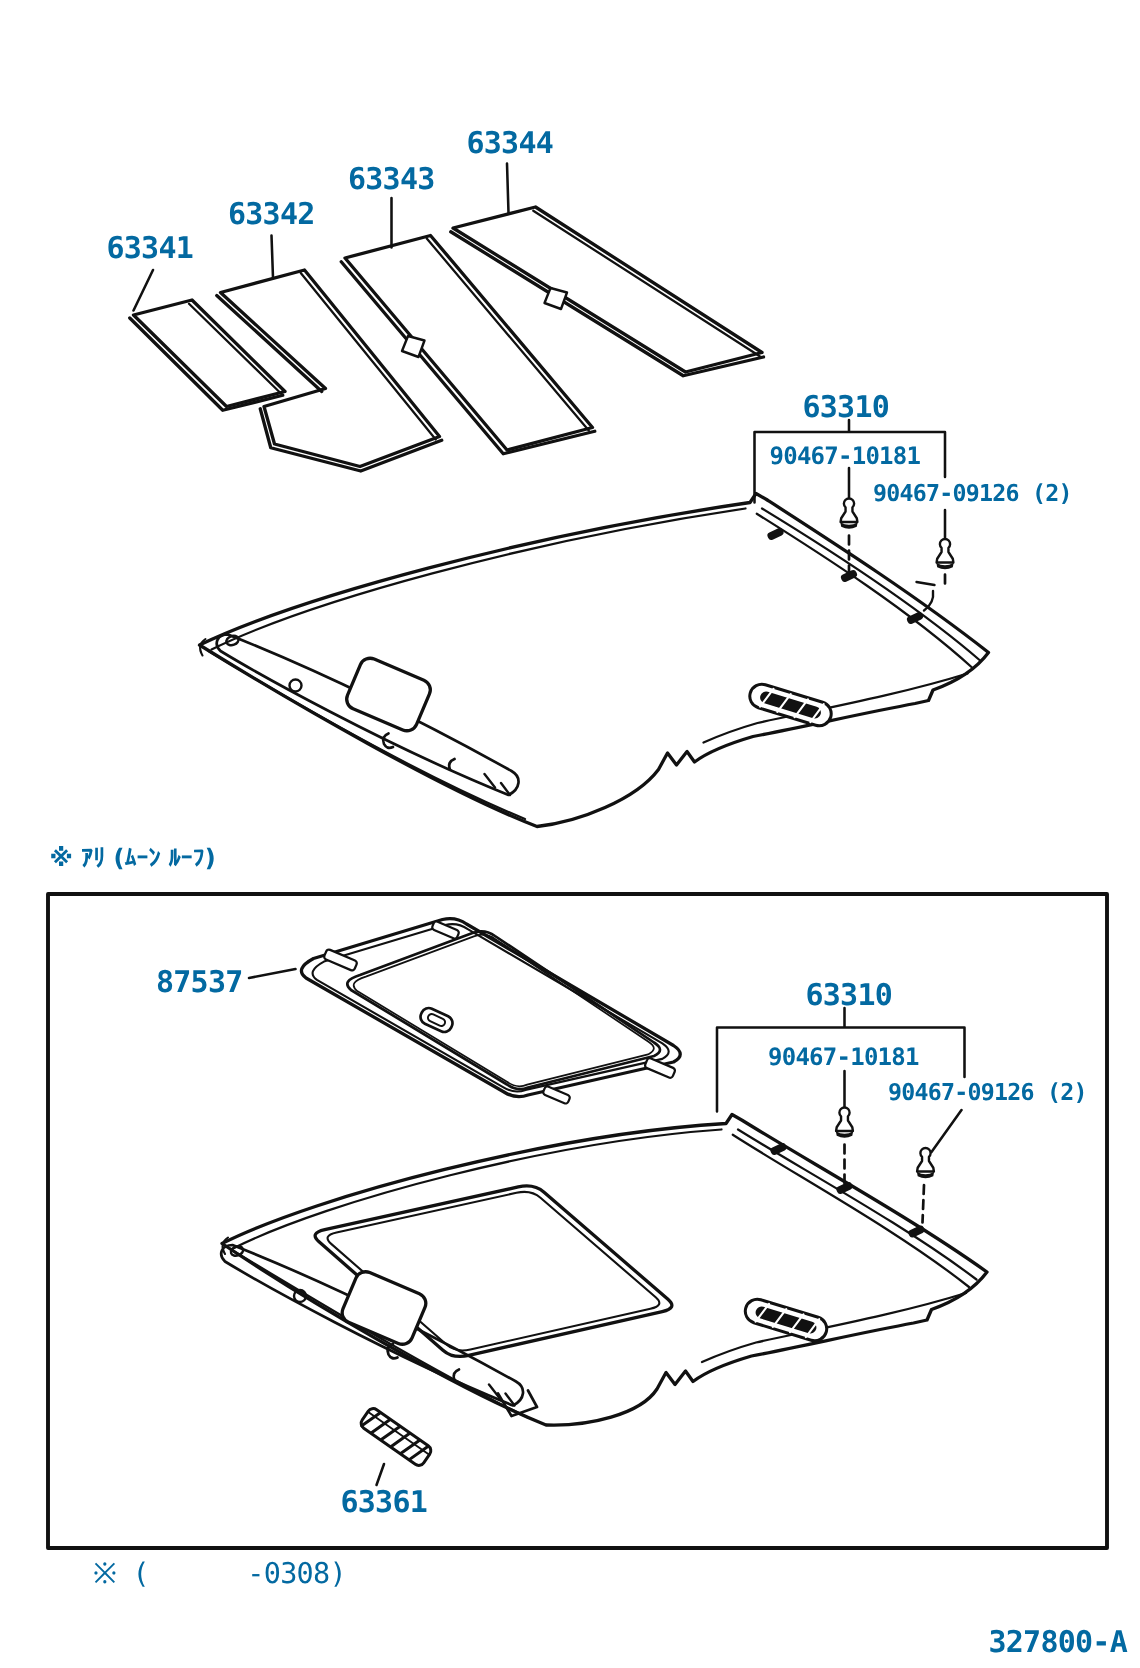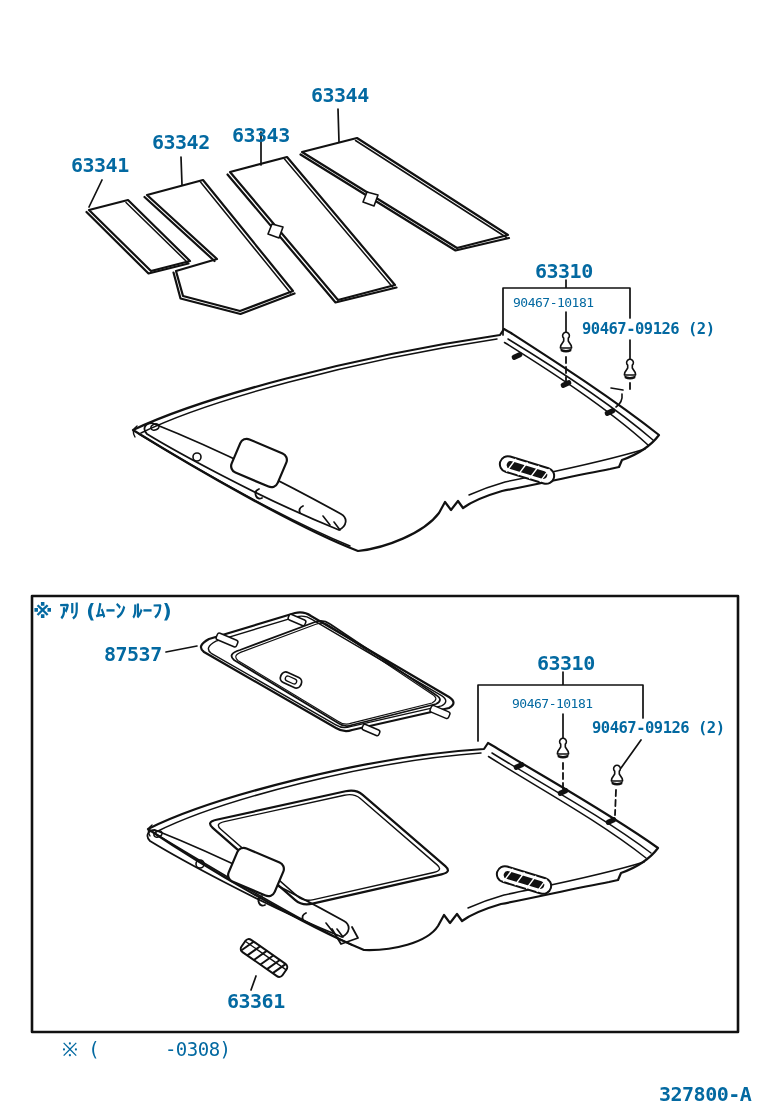--- a/index.html
+++ b/index.html
@@ -2,26 +2,26 @@
 <html><head>
 <meta charset="utf-8">
 <style>
   html,body{margin:0;padding:0;background:#fff;}
   .page{position:relative;width:760px;height:1112px;background:#fff;overflow:hidden;
         font-family:"DejaVu Sans","Liberation Sans",sans-serif;color:#111;}
   .page svg{position:absolute;left:0;top:0;}
   .lbl{position:absolute;color:#0369a1;line-height:1.05;}
   .pn{font-family:"DejaVu Sans Mono","Liberation Mono",monospace;font-weight:bold;
       font-size:20px;letter-spacing:-0.5px;}
-  .pn-sm{font-family:"DejaVu Sans Mono","Liberation Mono",monospace;font-weight:normal;
-      font-size:13px;letter-spacing:-0.5px;}
+  .pn-sm{font-family:"DejaVu Sans Mono","Liberation Mono",monospace;font-weight:bold;
+      font-size:16px;letter-spacing:-0.5px;}
   .pn-xs{font-family:"DejaVu Sans Mono","Liberation Mono",monospace;font-weight:bold;
       font-size:15.5px;letter-spacing:-0.5px;text-align:right;}
   .note{font-family:"DejaVu Sans","Liberation Sans",sans-serif;font-weight:bold;
-      font-size:20px;margin-top:37px;}
+      font-size:16px;}
   .note-lg{font-family:"DejaVu Sans Mono","Liberation Mono",monospace;font-weight:normal;
       font-size:19px;white-space:pre;letter-spacing:-0.5px;}
 </style>
 </head>
 <body>
 
 <div class="page">
 
 <svg width="760" height="1112" viewBox="0 0 760 1112" fill="none" stroke="#111" stroke-linecap="round" stroke-linejoin="round">
   <defs>
@@ -150,21 +150,21 @@
       <rect x="-25" y="-7.5" width="50" height="15" rx="4" fill="#fff" stroke-width="2"></rect>
       <path d="M-25,-3 L25,-3" stroke-width="1.3"></path>
       <path d="M-18,-7 L-23,7 M-10,-7 L-15,7 M-2,-7 L-7,7 M6,-7 L1,7 M14,-7 L9,7 M21,-7 L16,7" stroke-width="2"></path>
     </g>
     <path d="M256,976 L251,990" stroke-width="1.7"></path>
   </g>
 </svg>
 
 <div class="lbl pn" style="left:71px;top:155px">63341</div>
 <div class="lbl pn" style="left:152px;top:132px">63342</div>
-<div class="lbl pn" style="left:232px;top:125px">63343</div>
+<div class="lbl pn" style="left:232px;top:109px">63343</div>
 <div class="lbl pn" style="left:311px;top:85px">63344</div>
 
 <div class="lbl pn" style="left:535px;top:261px">63310</div>
 <div class="lbl pn-sm" style="left:513px;top:296px">90467-10181</div>
 <div class="lbl pn-xs" style="left:582px;top:321px">90467-09126 (2)</div>
 
 <div class="lbl note" style="left:33px;top:564px">※ ｱﾘ (ﾑｰﾝ ﾙｰﾌ)</div>
 
 <div class="lbl pn" style="left:104px;top:644px">87537</div>
 <div class="lbl pn" style="left:537px;top:653px">63310</div>

